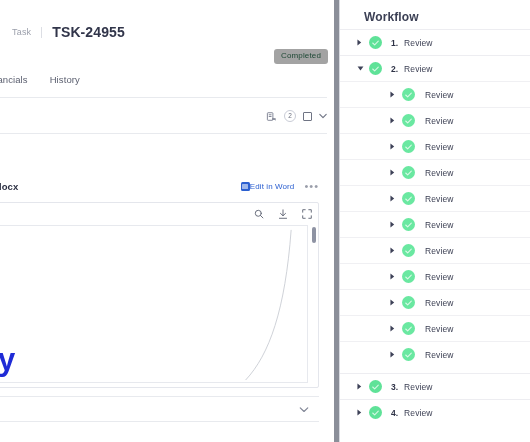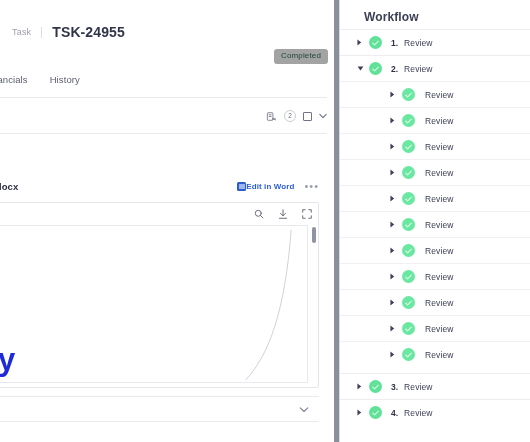--- a/index.html
+++ b/index.html
@@ -163,21 +163,20 @@
     position: absolute;
     right: 8px;
     display: flex;
     align-items: center;
     gap: 10px;
   }
   #edit-in-word {
     display: flex;
     align-items: center;
     cursor: pointer;
-    font-weight: bold;
   }
   #word-icon {
     width: 9px; height: 9px;
     background: #2b5fd0;
     border-radius: 1.5px;
     position: relative;
   }
   #word-icon::after {
     content: "";
     position: absolute;

